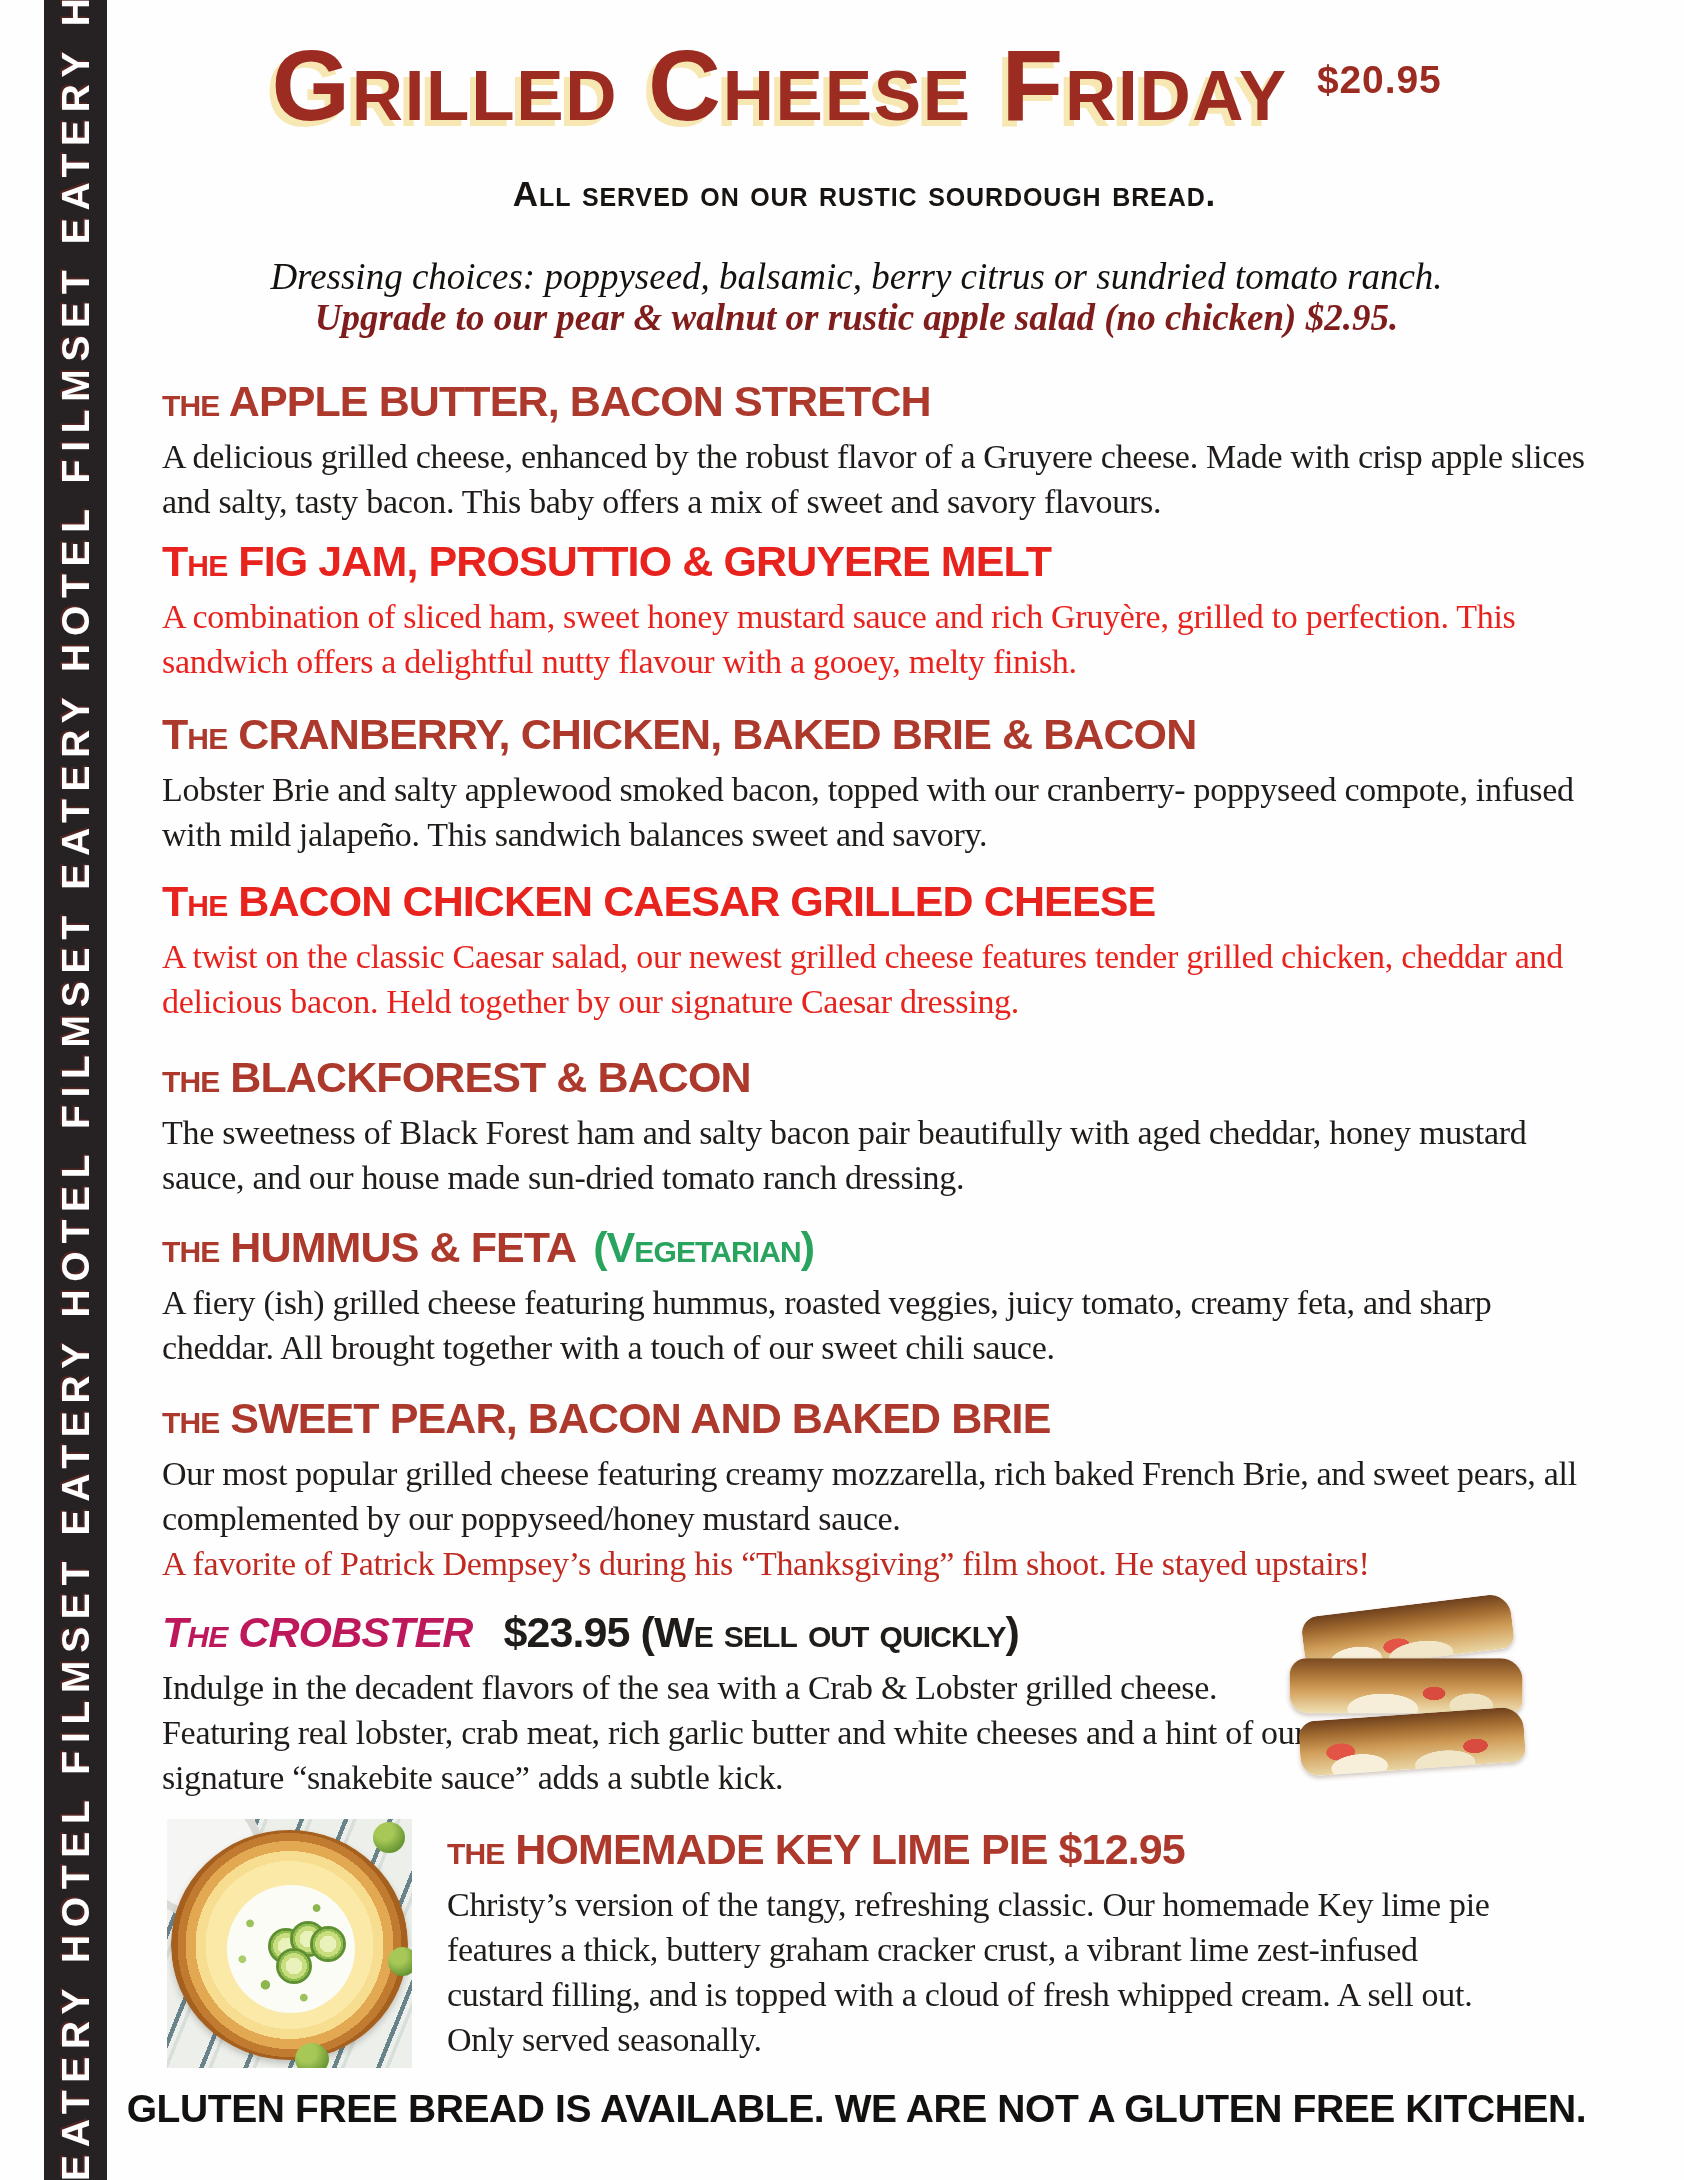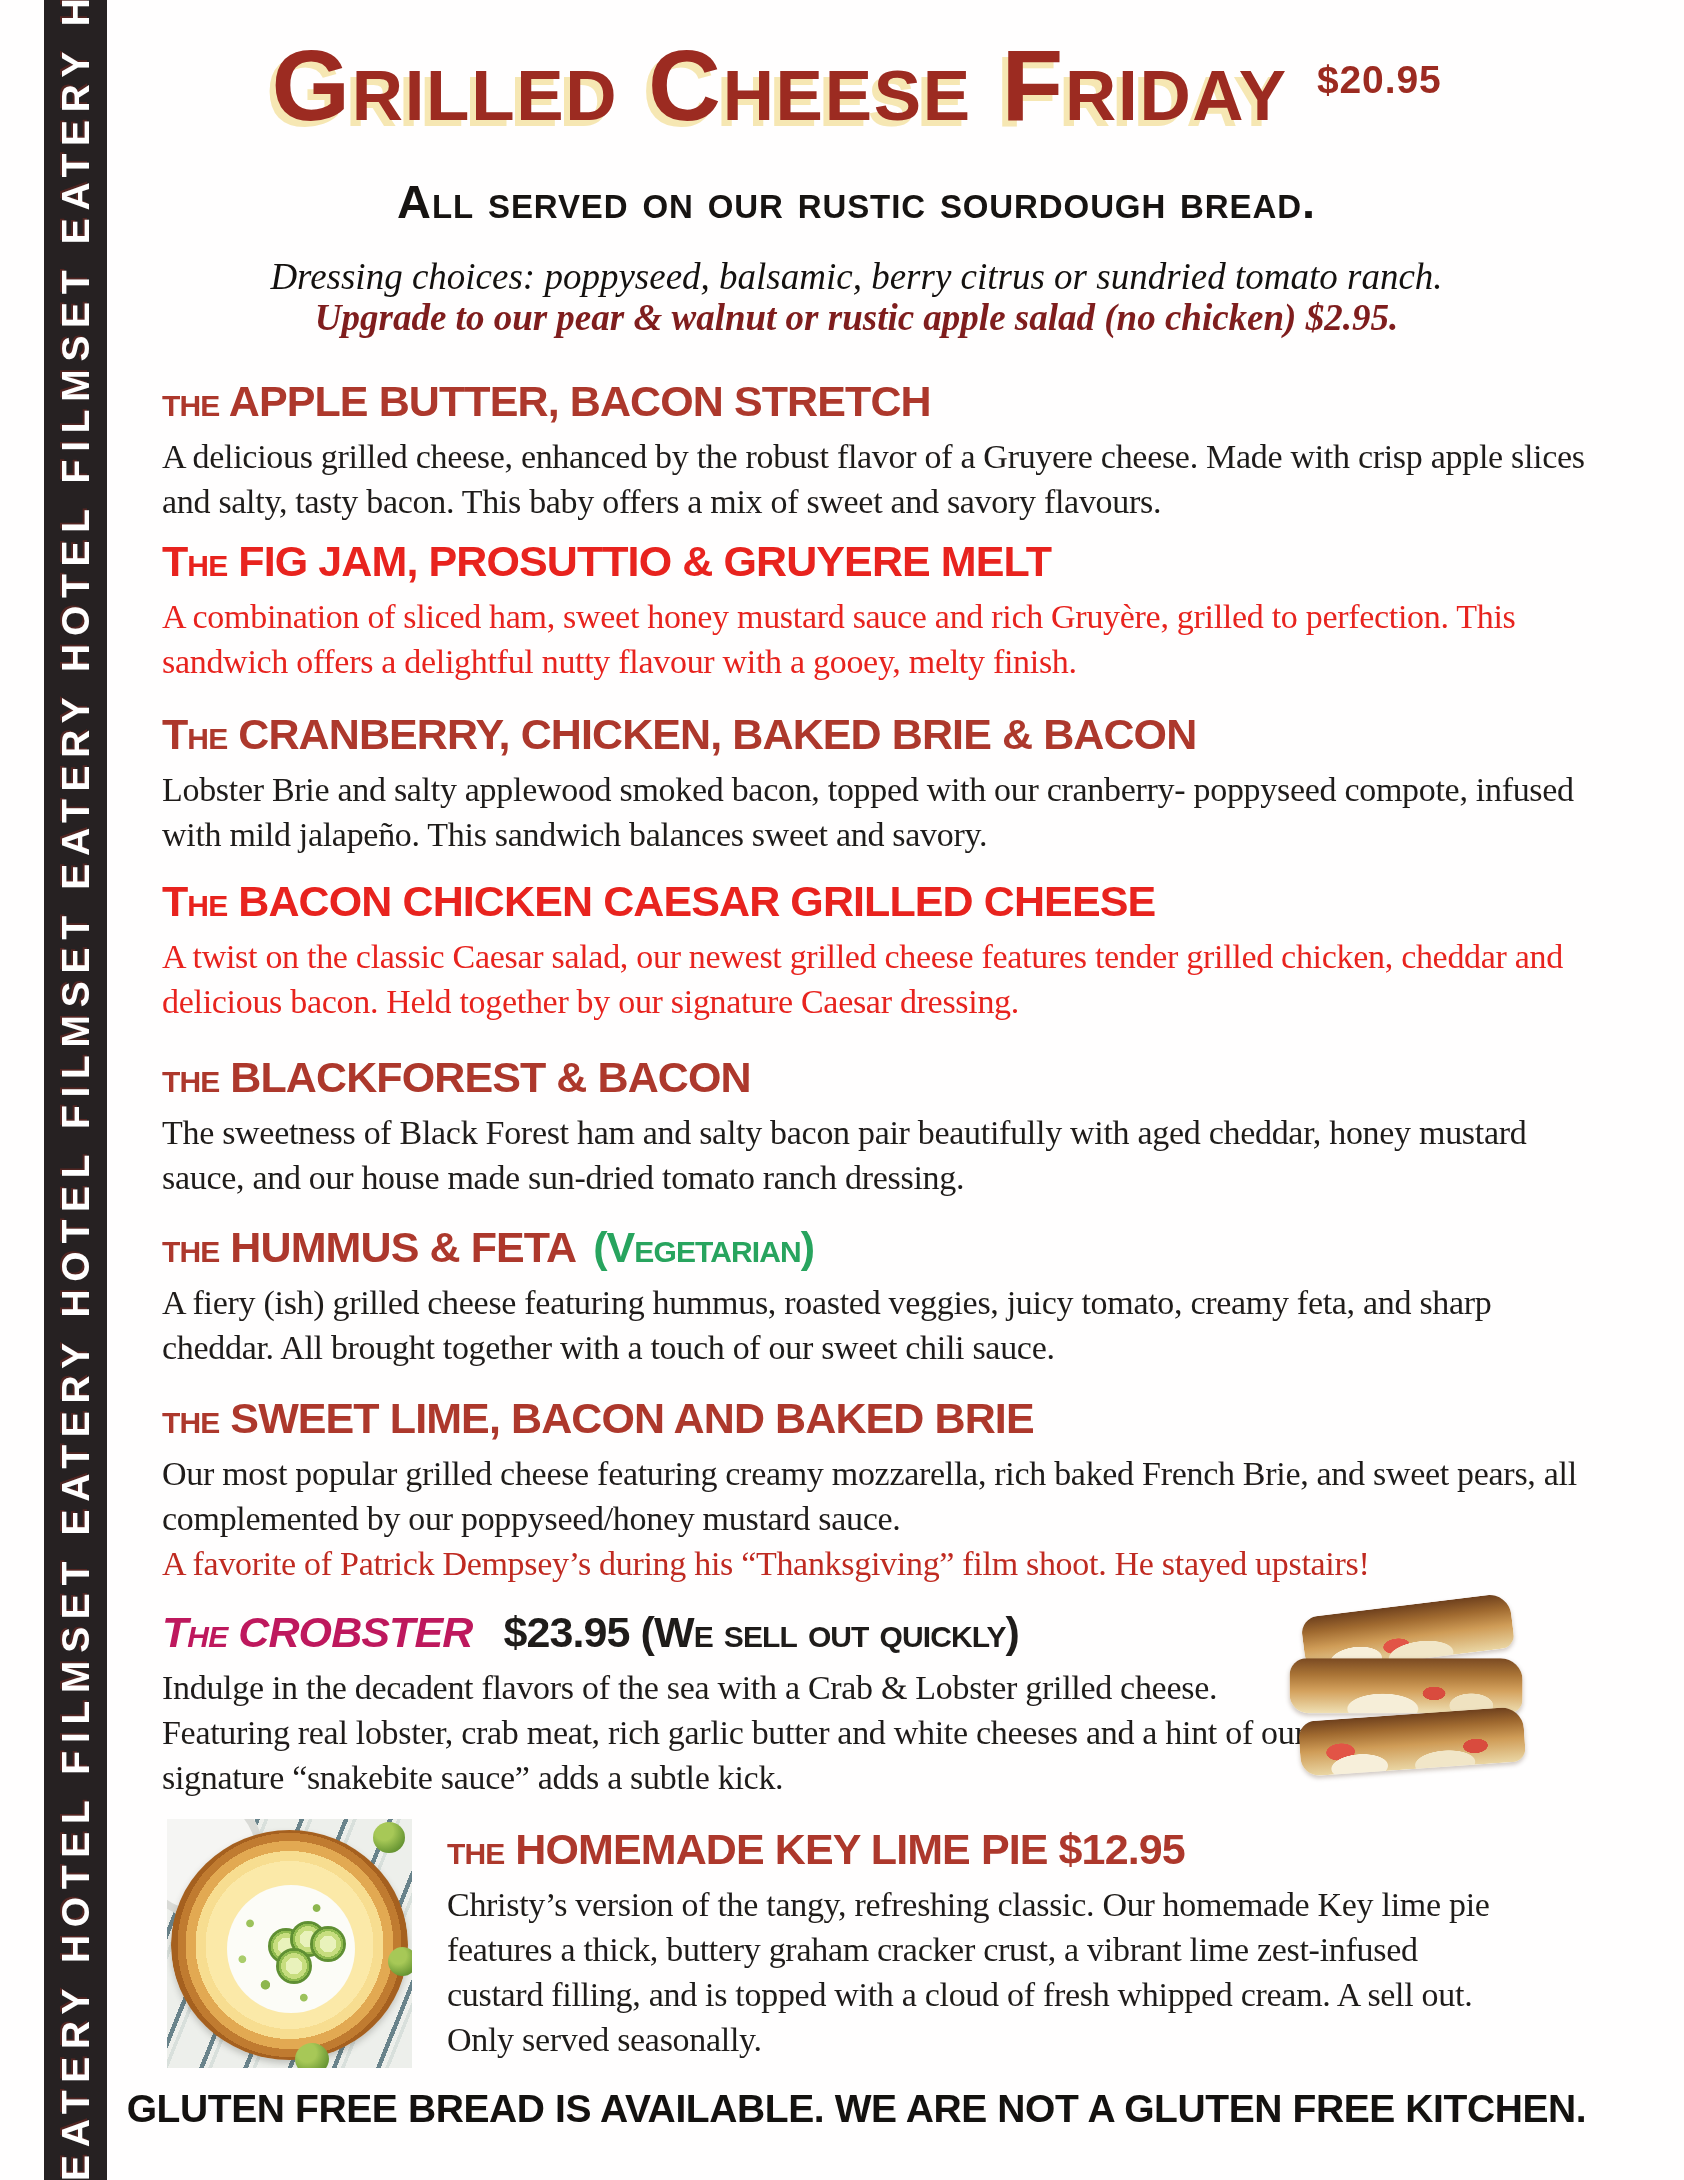--- a/index.html
+++ b/index.html
@@ -13,21 +13,21 @@
         font-weight:bold;font-size:39px;line-height:63px;letter-spacing:7.7px;color:#ffffff;
         text-shadow:1.7px -1.7px 0 rgba(150,45,35,.40);}
 
   
   .title-row{position:absolute;top:32px;left:107px;width:1499px;display:flex;
         justify-content:center;align-items:flex-start;gap:29px;}
   h1.title{margin:0;font-weight:bold;font-variant:small-caps;font-size:101px;line-height:1.05;
         letter-spacing:1.7px;color:#9C2B21;text-shadow:-6px 6px 0 #F6E7B3;white-space:nowrap;}
   .price{margin-top:25.6px;font-weight:bold;font-size:39px;color:#9C2B21;letter-spacing:0.9px;}
   .tagline{position:absolute;top:174px;left:107px;width:1499px;text-align:center;
-        font-weight:bold;font-variant:small-caps;font-size:47px;letter-spacing:0.9px;color:#171412;}
+        font-weight:bold;font-variant:small-caps;font-size:35px;letter-spacing:0.9px;color:#171412;padding-left:8px;}
   .note{position:absolute;left:107px;width:1499px;text-align:center;
         font-family:"Liberation Serif",serif;font-style:italic;font-size:37px;color:#14110F;}
   .note-1{top:213px;} .note-2{top:255px;}
   .upgrade{position:absolute;top:296px;left:107px;width:1499px;text-align:center;
         font-family:"Liberation Serif",serif;font-style:italic;font-weight:bold;
         font-size:37px;color:#7f1d1d;}
 
   
   .item{position:absolute;left:162px;width:1448px;}
   .item h2{margin:0 0 8.5px 0;font-weight:bold;font-variant:small-caps;
@@ -146,21 +146,21 @@
     <h2 class="h-dark"><span>the BLACKFOREST &amp; BACON</span></h2>
     <p class="desc">The sweetness of Black Forest ham and salty bacon pair beautifully with aged cheddar, honey mustard sauce, and our house made sun-dried tomato ranch dressing.</p>
   </section>
 
   <section class="item" style="top:1223px">
     <h2><span class="h-dark">the HUMMUS &amp; FETA</span><span class="h-badge">(Vegetarian)</span></h2>
     <p class="desc">A fiery (ish) grilled cheese featuring hummus, roasted veggies, juicy tomato, creamy feta, and sharp cheddar. All brought together with a touch of our sweet chili sauce.</p>
   </section>
 
   <section class="item" style="top:1394px">
-    <h2 class="h-dark"><span>the SWEET LIME, BACON AND BAKED BRIE</span></h2>
+    <h2 class="h-dark"><span>the SWEET PEAR, BACON AND BAKED BRIE</span></h2>
     <p class="desc">Our most popular grilled cheese featuring creamy mozzarella, rich baked French Brie, and sweet pears, all complemented by our poppyseed/honey mustard sauce.</p>
     <p class="note-red">A favorite of Patrick Dempsey’s during his “Thanksgiving” film shoot. He stayed upstairs!</p>
   </section>
 
   <section class="item item-crobster" style="top:1608px">
     <h2><span class="h-navy">The CROBSTER</span><span class="h-suffix">$23.95 (We sell out quickly)</span></h2>
     <p class="desc">Indulge in the decadent flavors of the sea with a Crab &amp; Lobster grilled cheese. Featuring real lobster, crab meat, rich garlic butter and white cheeses and a hint of our signature “snakebite sauce” adds a subtle kick.</p>
   </section>
 
   <section class="item item-pie" style="top:1825px">

